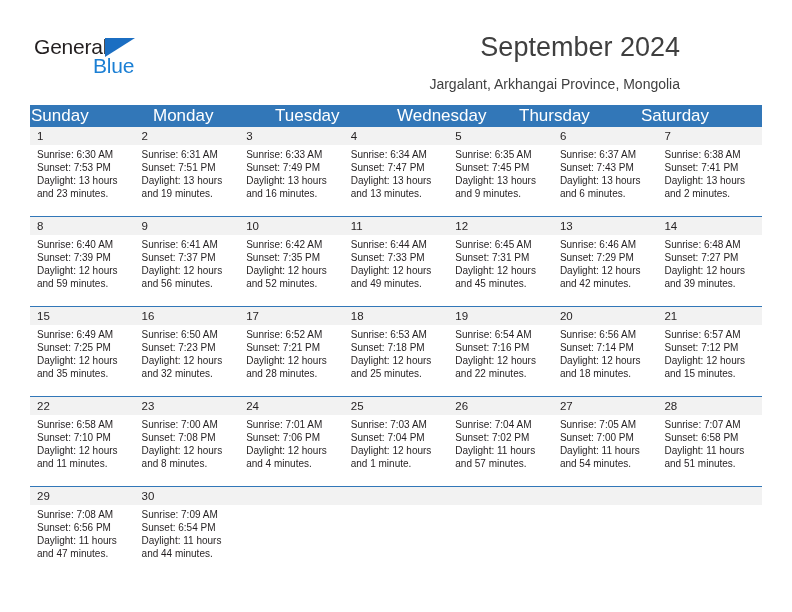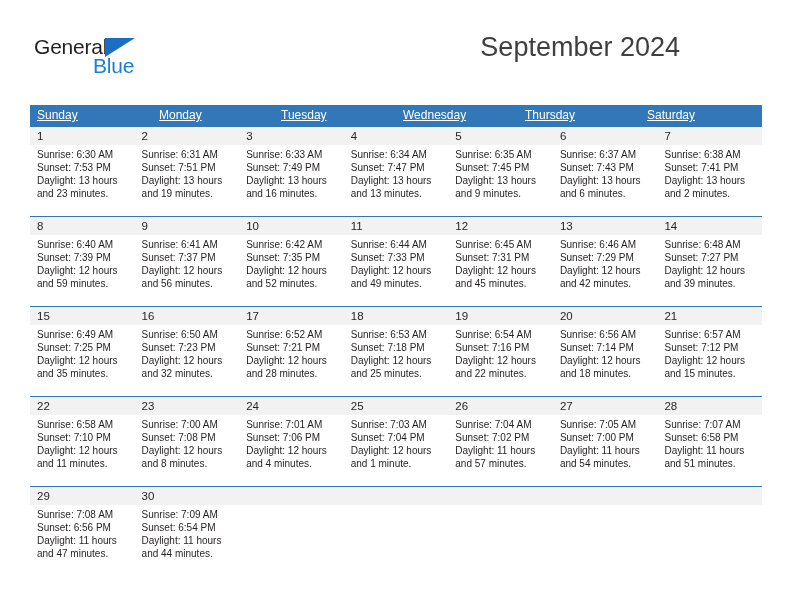--- a/index.html
+++ b/index.html
@@ -94,27 +94,26 @@
   }
   .weekdays {
     display: flex;
     width: 732px;
     height: 21px;
     background: #3277b8;
   }
   .weekday {
     flex: 1 1 0;
     color: #ffffff;
-    font-size: 12px;
+    font-size: 17px;
     line-height: 21px;
-    padding-left: 7px;
+    padding-left: 1px;
     box-sizing: border-box;
     overflow: hidden;
     white-space: nowrap;
-    text-decoration: underline;
   }
 
   .week {
     width: 732px;
     position: relative;
     border-top: 1px solid #3277b8;
   }
   .week:first-of-type {
     border-top: none;
   }
@@ -160,20 +159,21 @@
 
   <div class="header">
 
     <div class="logo">
       <span class="logo-general">General</span>
       <span class="logo-triangle"></span>
       <span class="logo-blue">Blue</span>
     </div>
 
     <div class="title">September 2024</div>
+    <div class="subtitle">Jargalant, Arkhangai Province, Mongolia</div>
   </div>
 
   <div class="calendar">
 
     <div class="weekdays">
       <div class="weekday">Sunday</div>
       <div class="weekday">Monday</div>
       <div class="weekday">Tuesday</div>
       <div class="weekday">Wednesday</div>
       <div class="weekday">Thursday</div>

